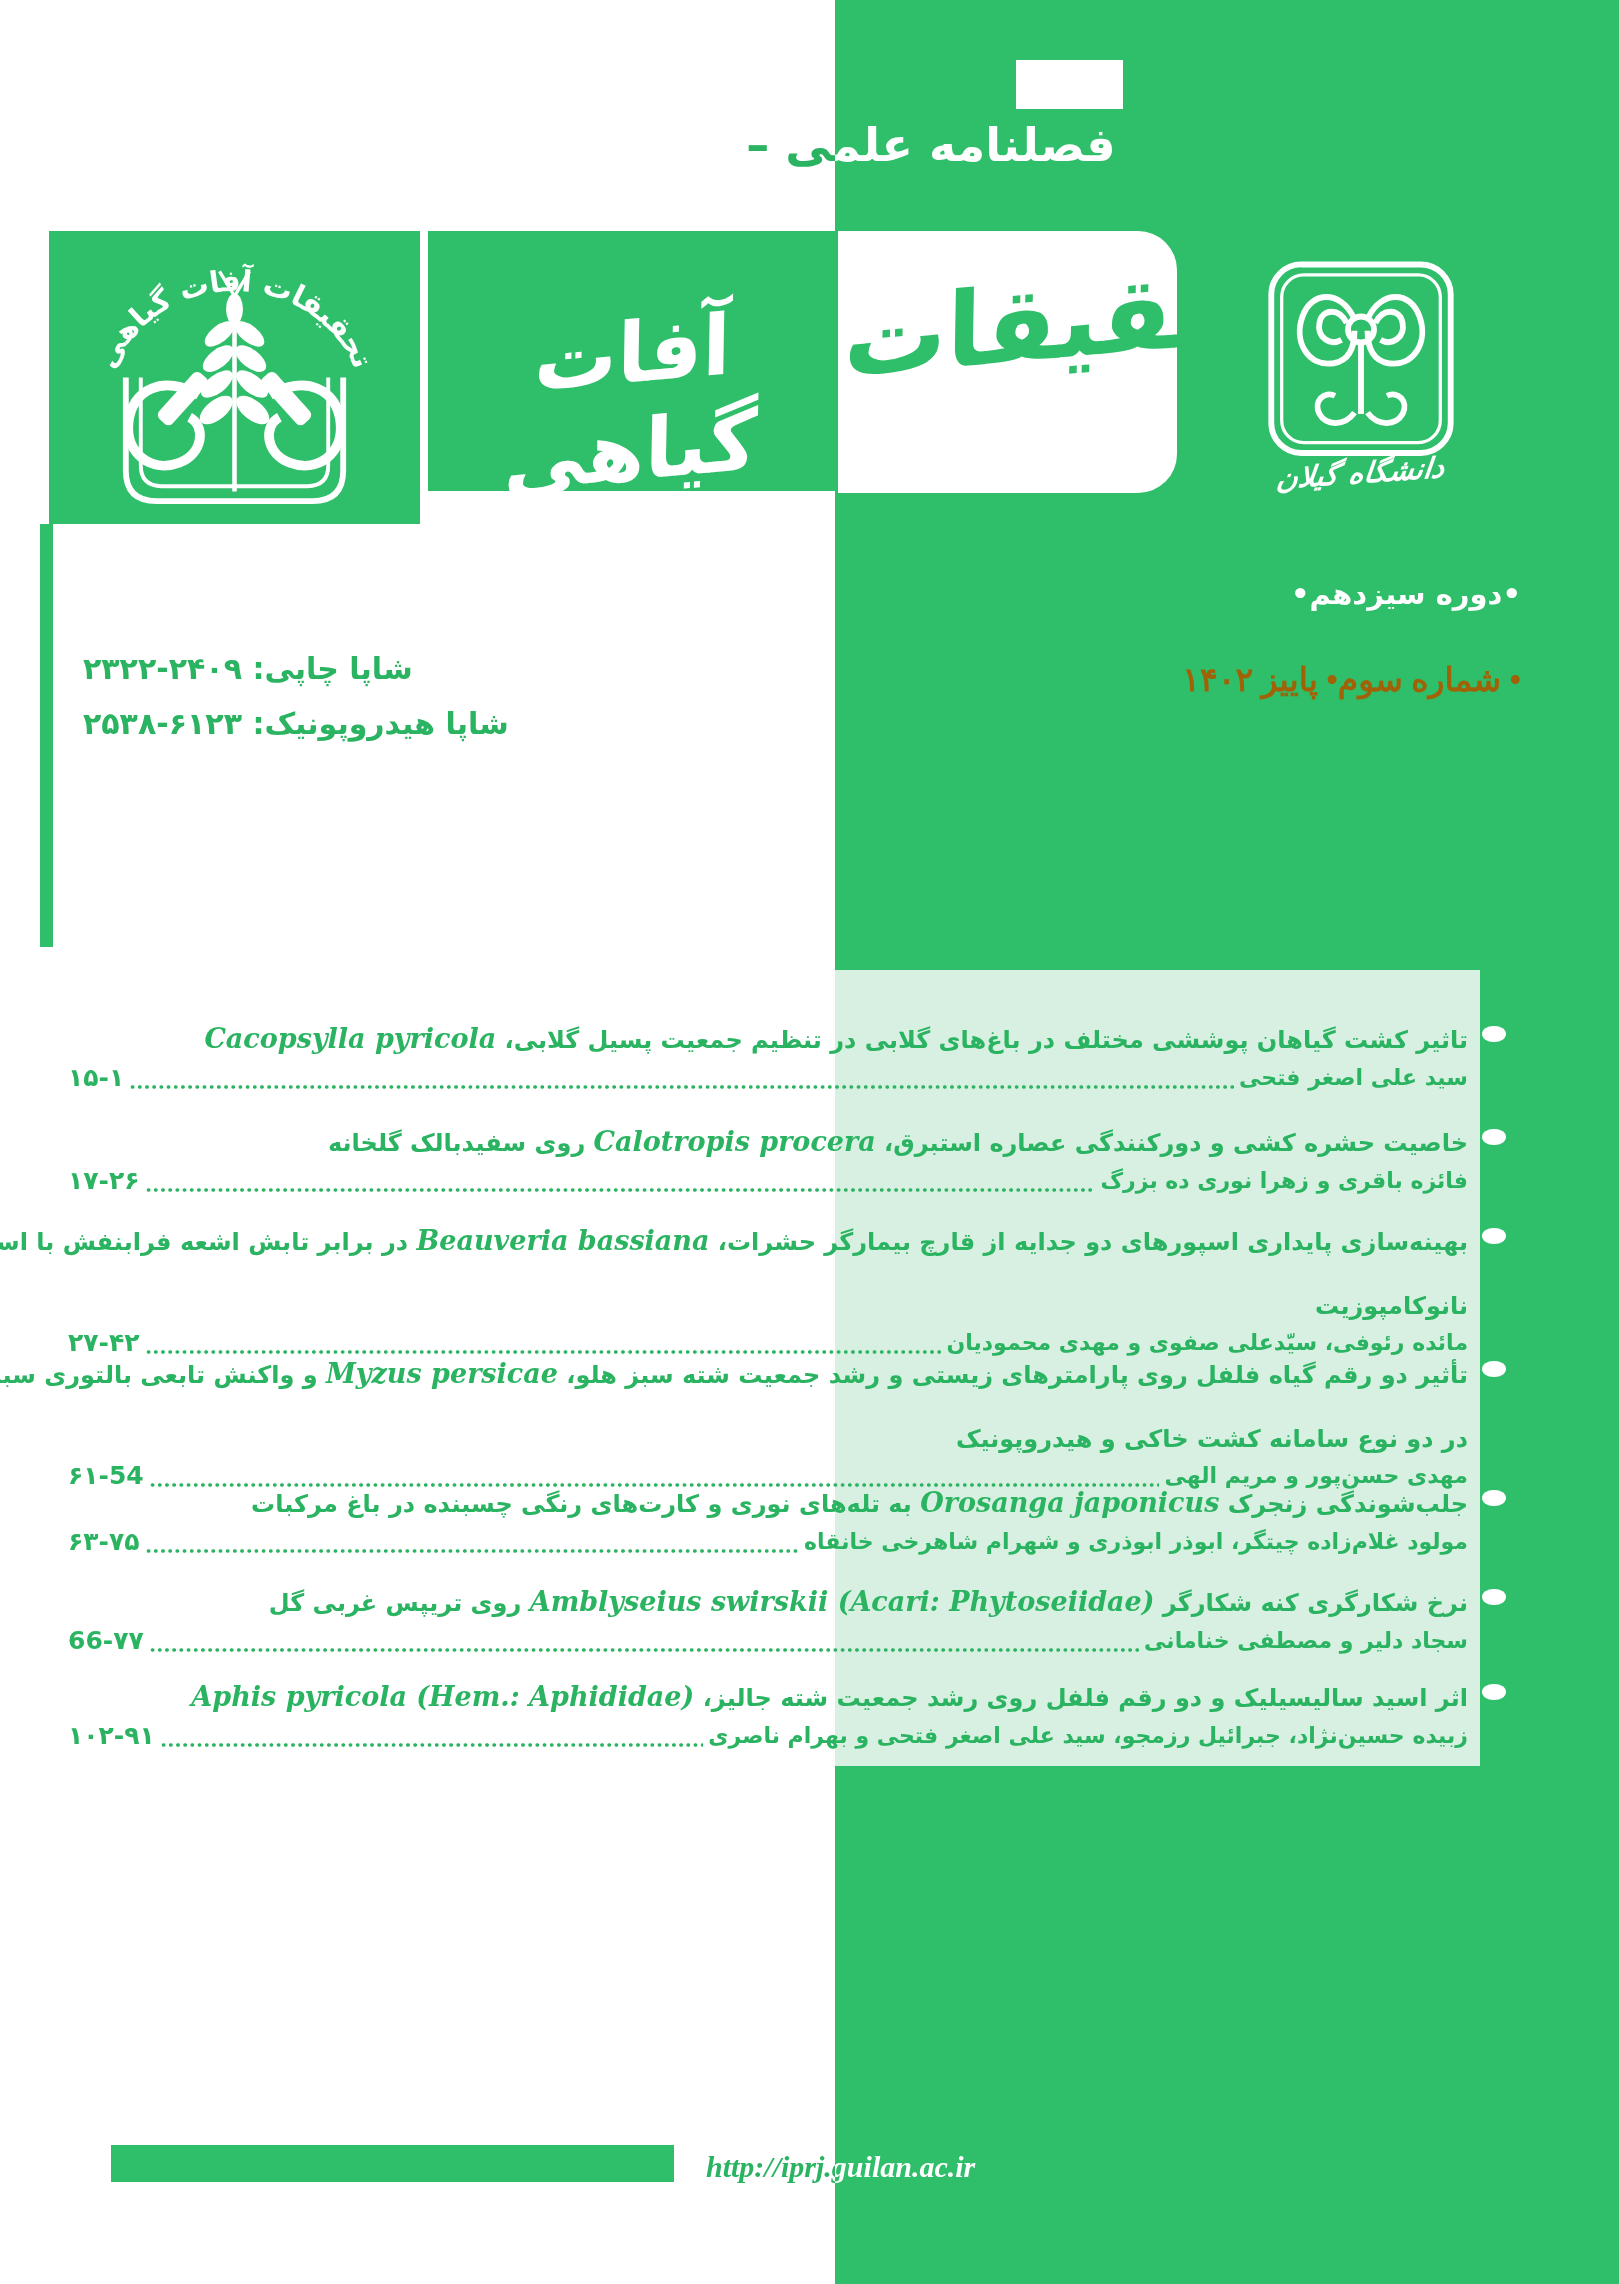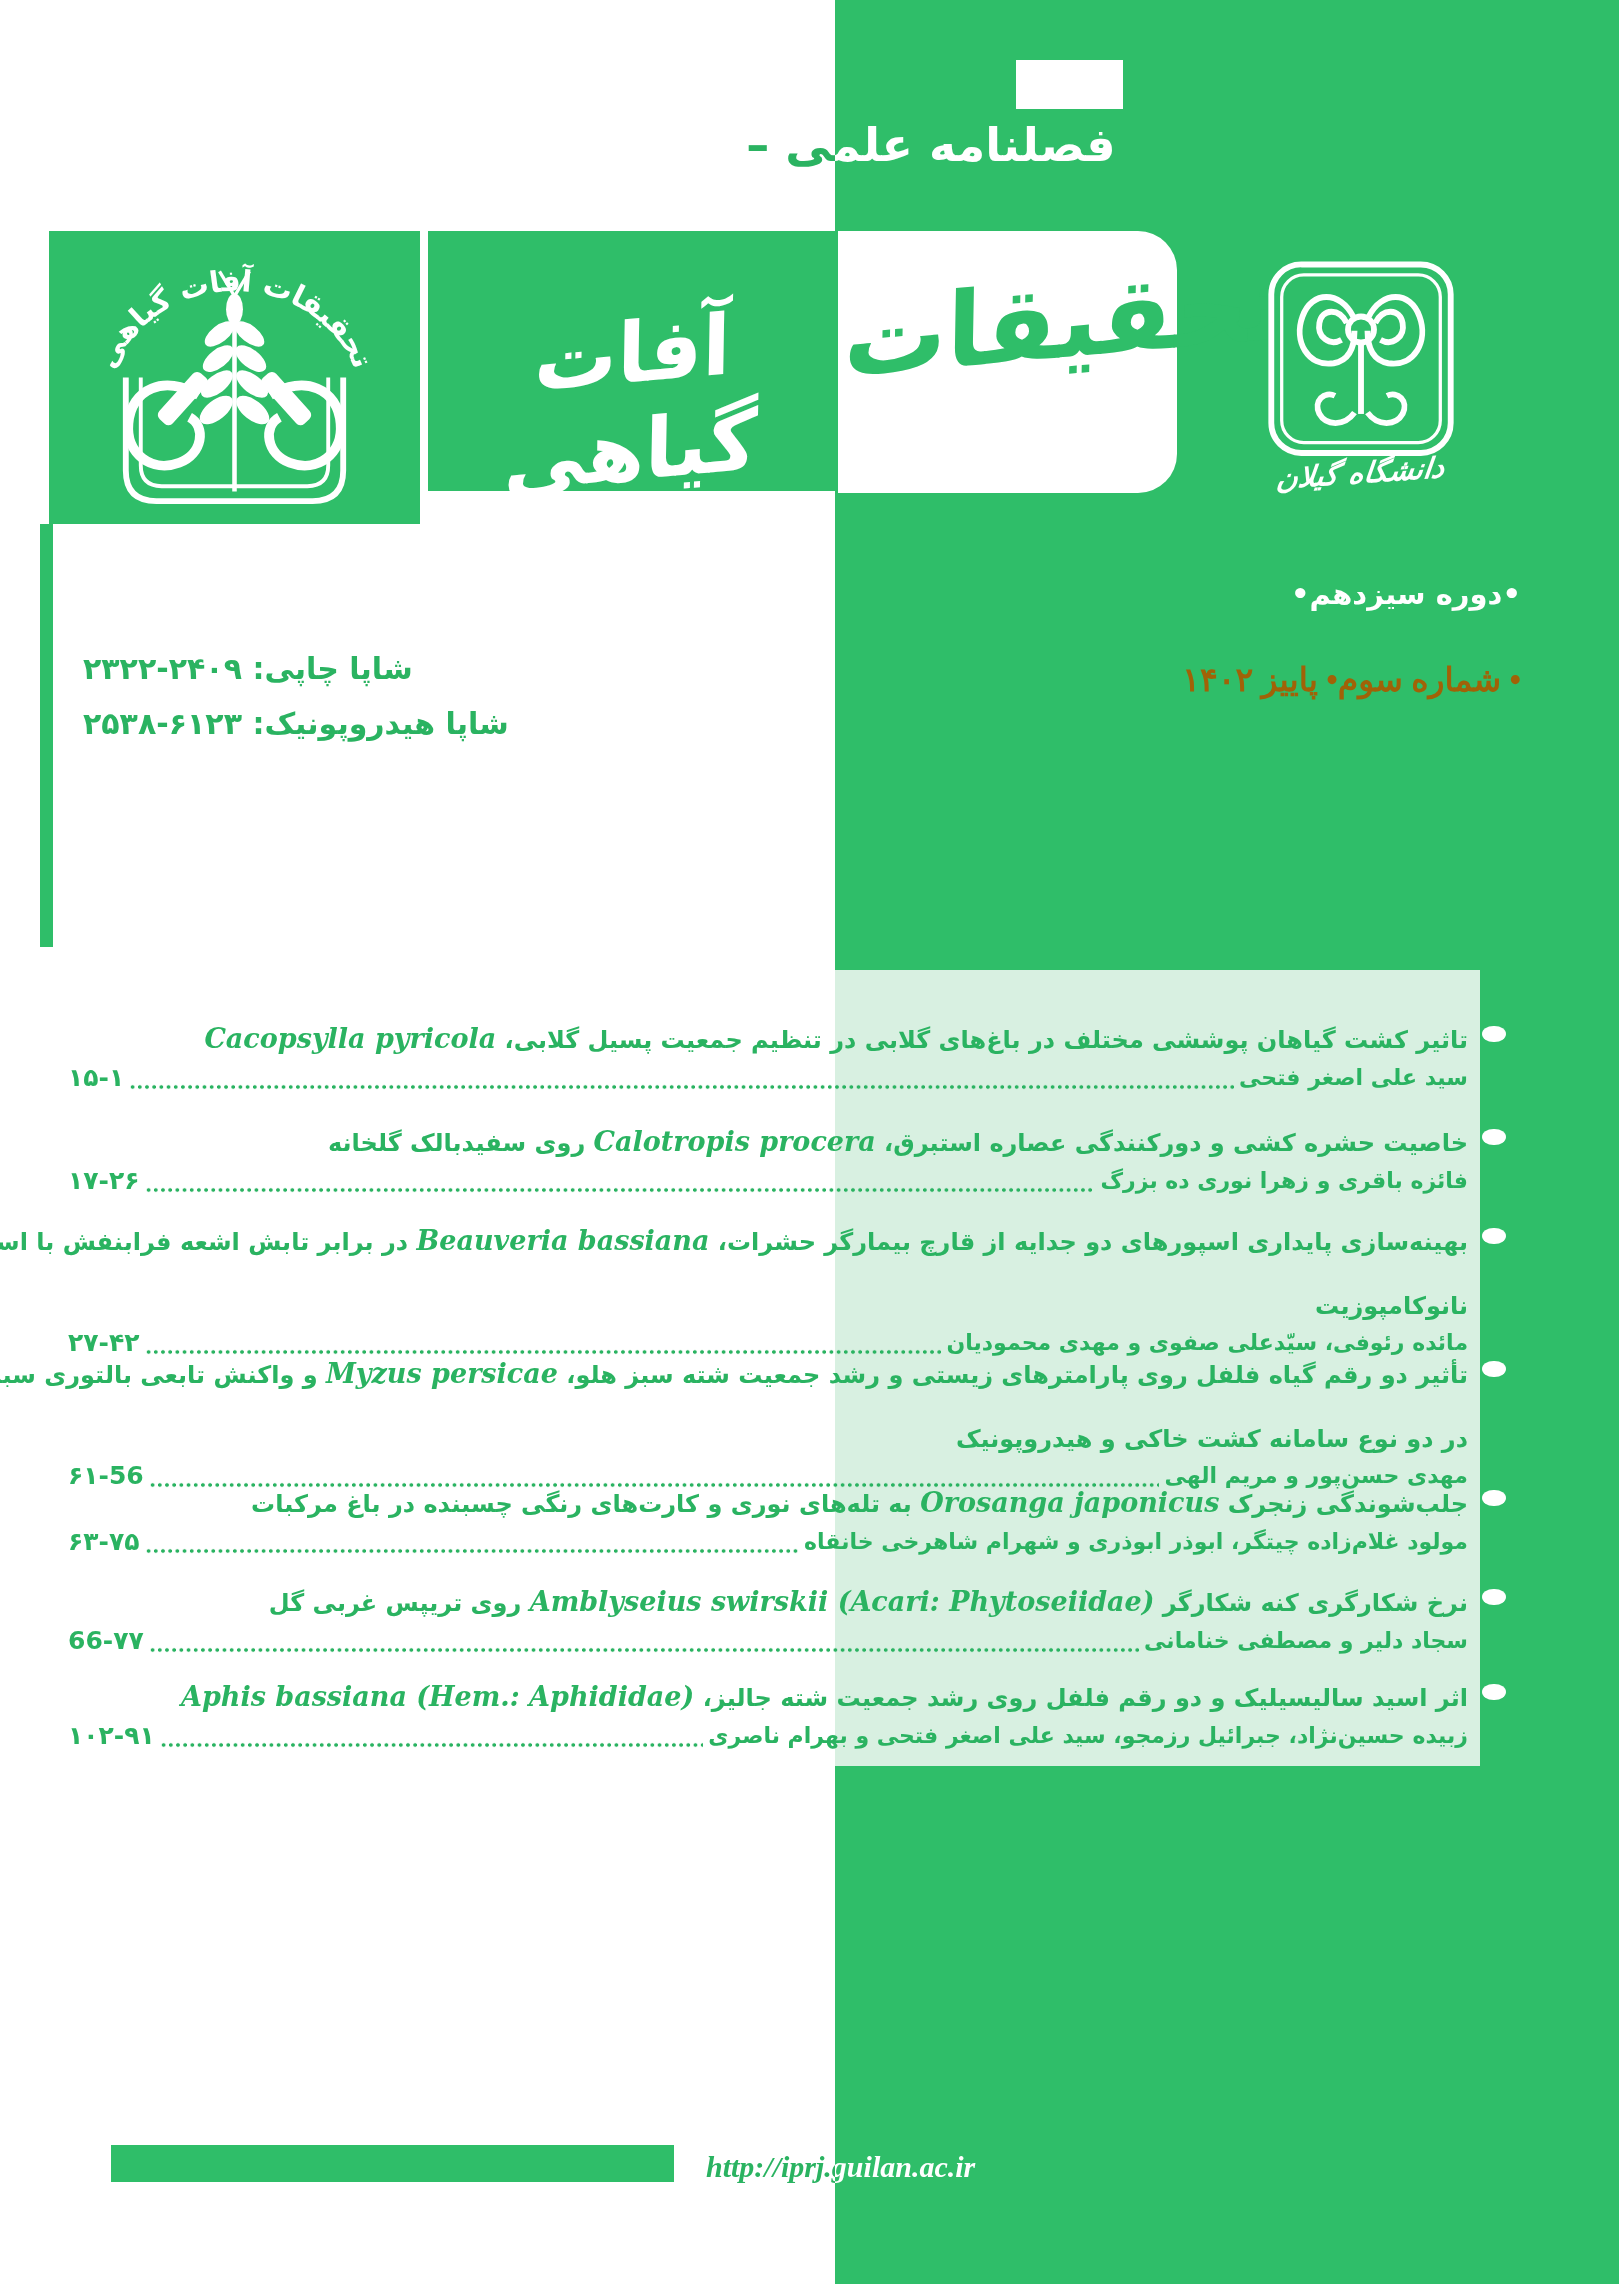--- a/index.html
+++ b/index.html
@@ -212,21 +212,21 @@
     <div class="title">
       <span>تأثیر دو رقم گیاه فلفل روی پارامترهای زیستی و رشد جمعیت شته سبز هلو،</span>
       <span class="latin">Myzus persicae</span>
       <span>و واکنش تابعی بالتوری سبز،</span>
       
     </div>
     <div class="t2">در دو نوع سامانه کشت خاکی و هیدروپونیک</div>
     <div class="arow">
       <span class="authors">مهدی حسن‌پور و مریم الهی</span>
       <span class="leader"></span>
-      <span class="pages">۶۱-56</span>
+      <span class="pages">۶۱-54</span>
     </div>
   </div>
 
   <div class="entry e5">
     <div class="bullet"></div>
     <div class="title">
       <span>جلب‌شوندگی زنجرک</span>
       <span class="latin">Orosanga japonicus</span>
       <span>به تله‌های نوری و کارت‌های رنگی چسبنده در باغ مرکبات</span>
     </div>
@@ -248,21 +248,21 @@
       <span class="authors">سجاد دلیر و مصطفی خنامانی</span>
       <span class="leader"></span>
       <span class="pages">66-۷۷</span>
     </div>
   </div>
 
   <div class="entry e7">
     <div class="bullet"></div>
     <div class="title">
       <span>اثر اسید سالیسیلیک و دو رقم فلفل روی رشد جمعیت شته جالیز،</span>
-      <span class="latin">Aphis bassiana (Hem.: Aphididae)</span>
+      <span class="latin">Aphis pyricola (Hem.: Aphididae)</span>
       <span></span>
     </div>
     <div class="arow">
       <span class="authors">زبیده حسین‌نژاد، جبرائیل رزمجو، سید علی اصغر فتحی و بهرام ناصری</span>
       <span class="leader"></span>
       <span class="pages">۱۰۲-۹۱</span>
     </div>
   </div>
 
   <div class="url">

